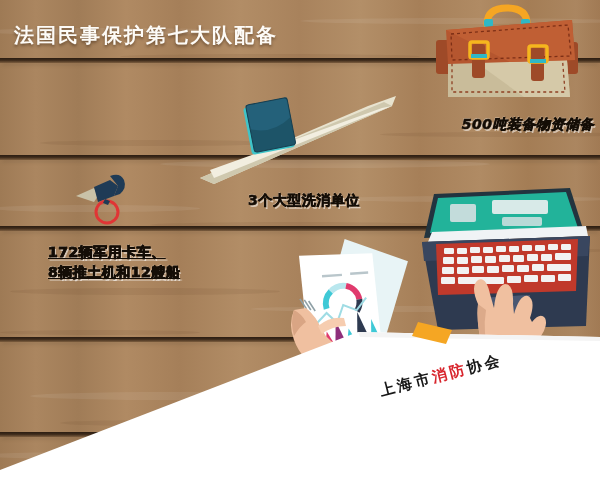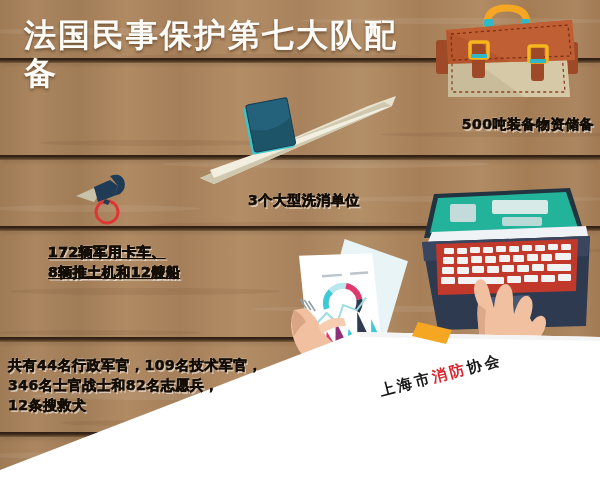--- a/index.html
+++ b/index.html
@@ -27,43 +27,43 @@
 
   
   .plank-line{
     position:absolute;left:0;width:100%;height:5px;
     background:linear-gradient(180deg,#2b1d12 0%,#3d2a1a 45%,#7d5e3f 100%);
     box-shadow:0 3px 4px -2px rgba(0,0,0,.35);
   }
 
   
   #title{
-    position:absolute;left:24px;top:16px;width:400px;
+    position:absolute;left:14px;top:16px;width:400px;
     color:#fdfbf7;
-    font-size:32px;line-height:38px;font-weight:700;
+    font-size:20px;line-height:38px;font-weight:700;
     letter-spacing:2px;
     text-shadow:0 2px 3px rgba(40,20,5,.45);
     z-index:30;
   }
 
   
   .caption{
     position:absolute;
     color:#140d06;
     font-weight:700;
     font-size:14px;line-height:20px;
     letter-spacing:.5px;
     -webkit-text-stroke:0.6px #140d06;
     text-shadow:
       1.6px 1.6px 0 rgba(255,255,255,.55),
       -0.6px -0.6px 0 rgba(255,255,255,.30);
     z-index:30;
     white-space:pre-line;
   }
-  #cap-storage{right:6px;top:114px;text-align:right;}
+  #cap-storage{right:6px;top:114px;text-align:right;font-style:italic;}
   #cap-decon{left:248px;top:190px;}
   #cap-vehicles{left:48px;top:242px;text-decoration:underline;}
   #cap-personnel{left:8px;top:355px;}
 
   
   #briefcase{position:absolute;left:432px;top:2px;width:150px;height:104px;z-index:20;}
 
   
   #boat{position:absolute;left:196px;top:92px;width:205px;height:100px;z-index:18;}
 
@@ -287,19 +287,16 @@
     <path d="M358 332 L600 337 L600 341 L360 337 Z" fill="#f4f4f4"></path>
 
     <path d="M418 322 L452 330 L446 344 L412 336 Z" fill="#f5a623"></path>
     <path d="M292 366 L326 374 L320 388 L286 380 Z" fill="#f5a623" opacity="0"></path>
   </svg>
 
   <div class="caption" id="cap-storage">500吨装备物资储备</div>
   <div class="caption" id="cap-decon">3个大型洗消单位</div>
   <div class="caption" id="cap-vehicles">172辆军用卡车、
 8辆推土机和12艘船</div>
-  <div class="caption" id="cap-personnel">共有44名行政军官，109名技术军官，
-346名士官战士和82名志愿兵，
-12条搜救犬</div>
 
   <div id="credit"><span>上海市</span><span class="hl">消防</span><span>协会</span></div>
 
 </div>
 
 </body></html>

